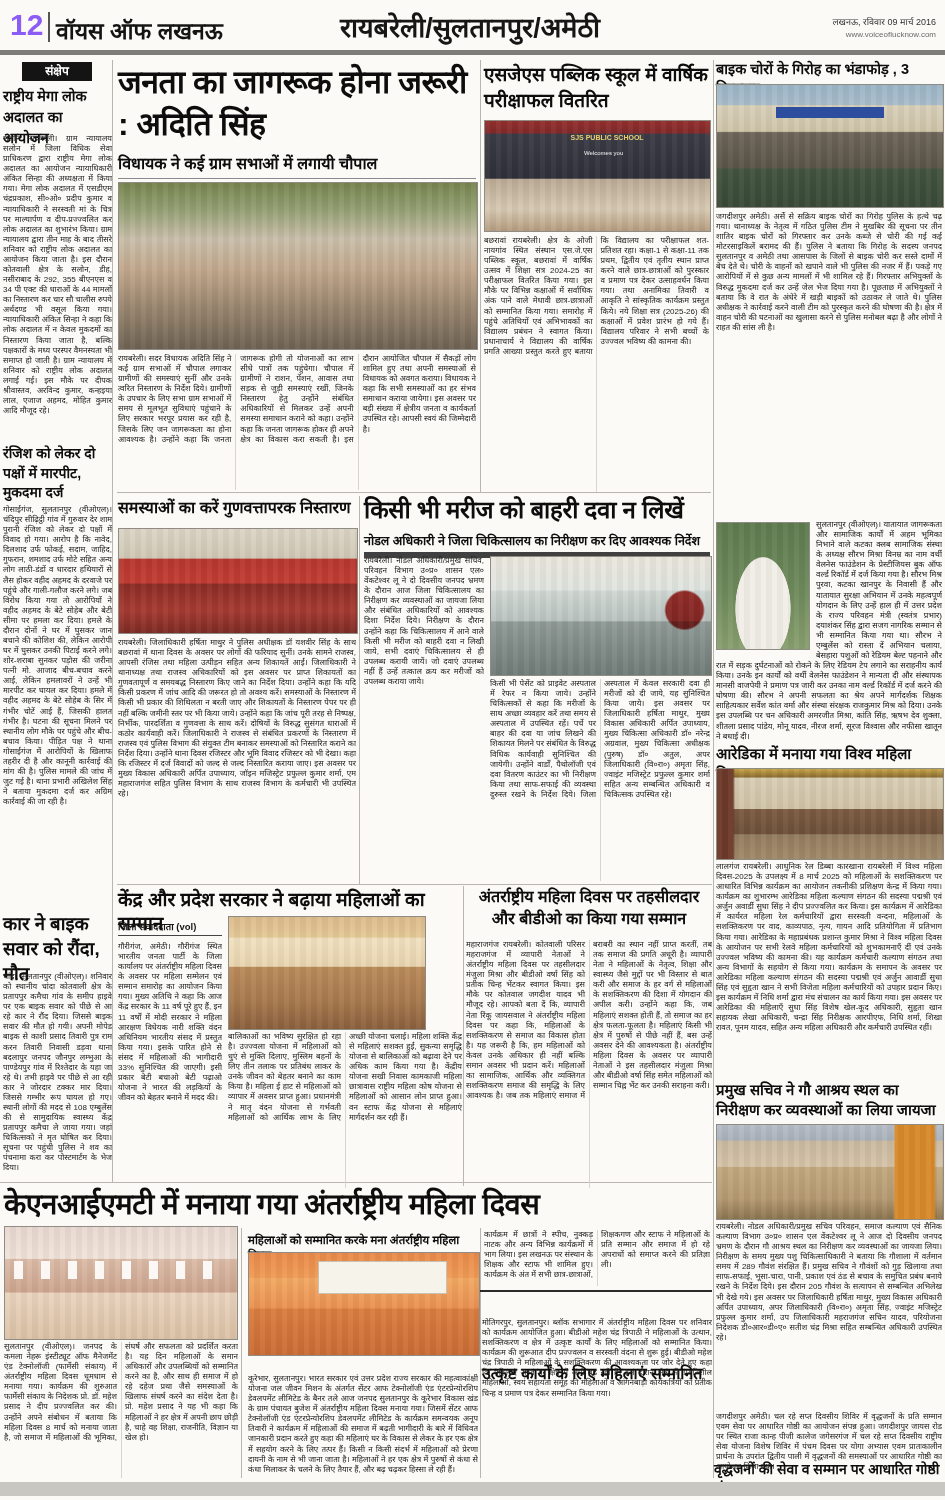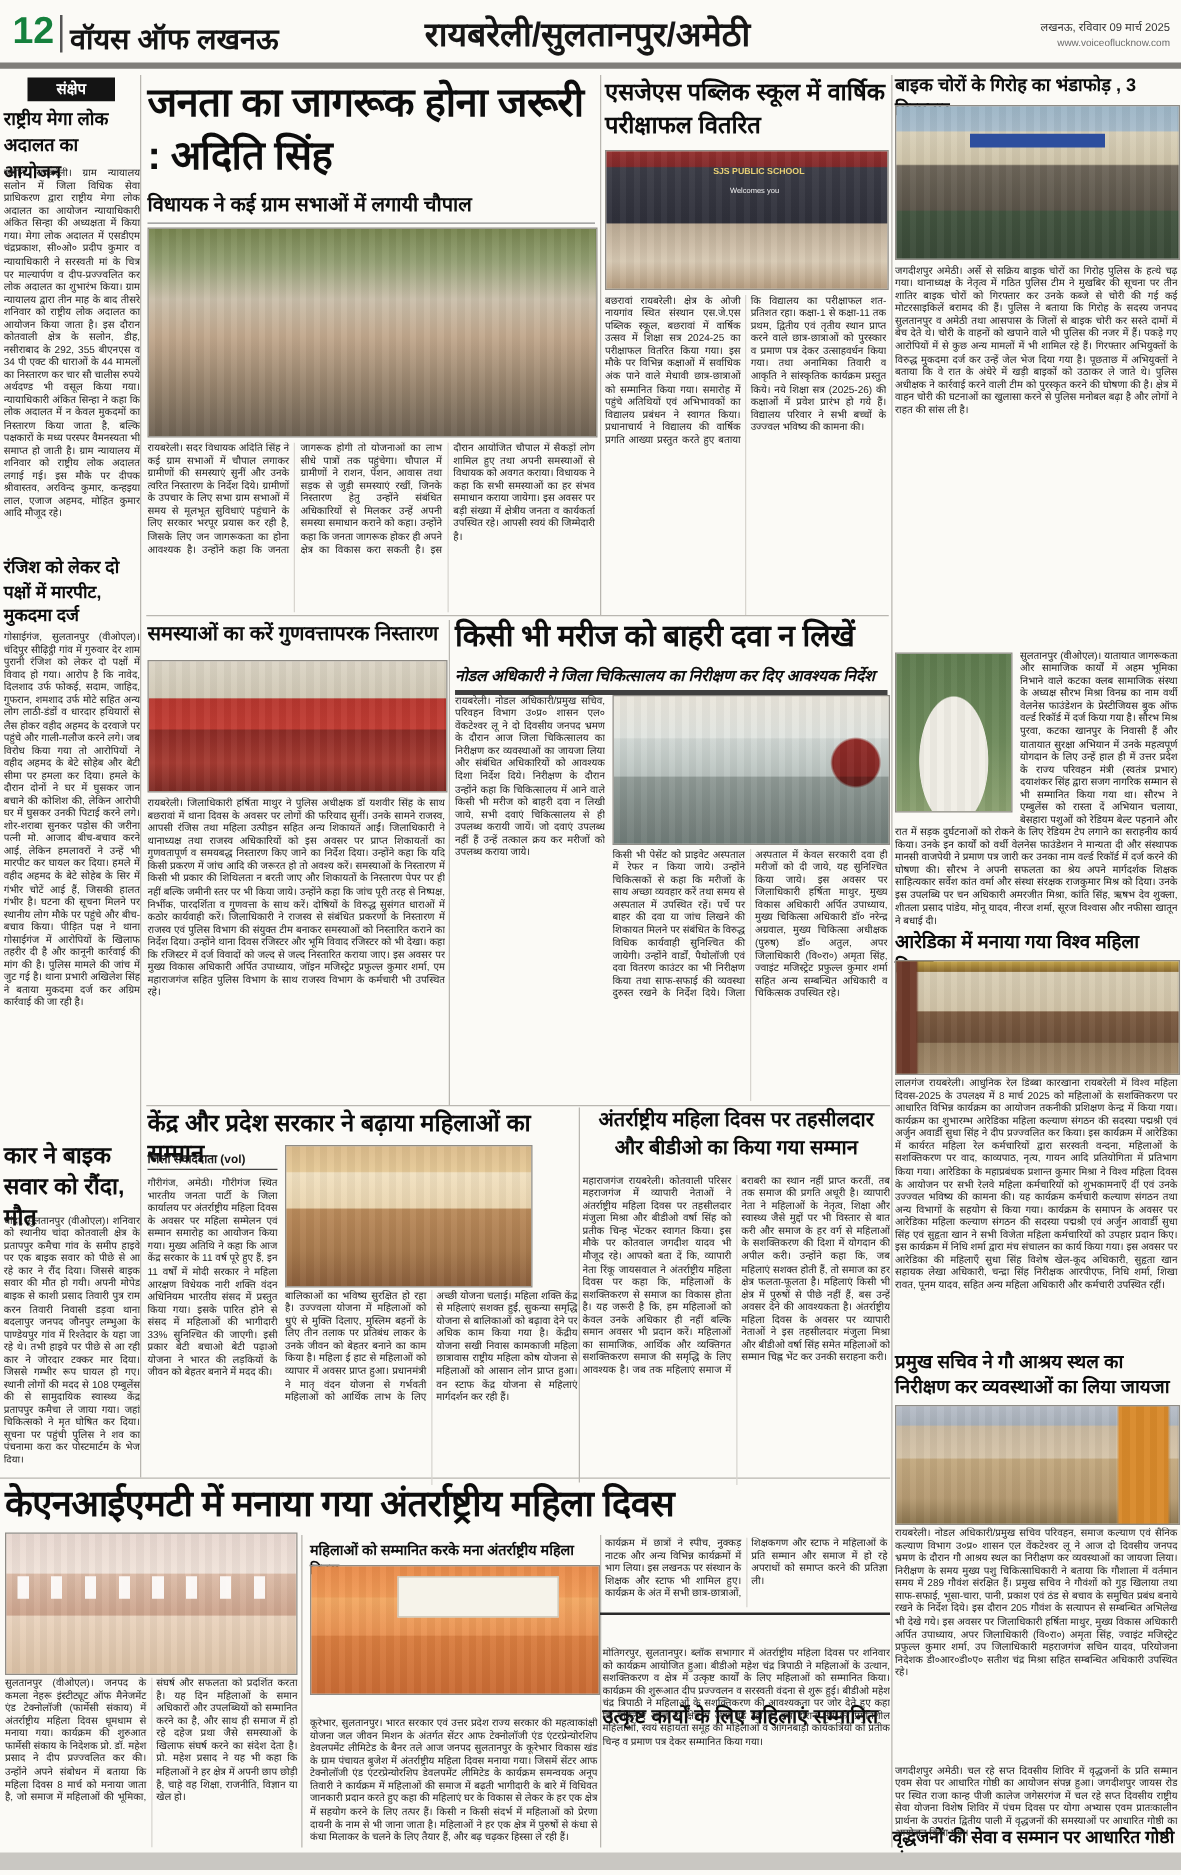--- a/index.html
+++ b/index.html
@@ -10,21 +10,21 @@
   .body-txt{font-size:8px;line-height:1.26;text-align:justify;overflow:hidden;word-break:break-word;color:#222;}
   .cols2{column-count:2;column-gap:8px;column-rule:1px solid #d8d5cf;}
   .cols3{column-count:3;column-gap:9px;column-rule:1px solid #d8d5cf;}
   .vline{position:absolute;width:1px;background:#b9b6b0;}
   .hline{position:absolute;height:1px;background:#b9b6b0;}
   .ph{position:absolute;overflow:hidden;border:1px solid #8f8c86;}
   .ph::after{content:"";position:absolute;inset:0;
      background:repeating-linear-gradient(90deg,rgba(255,255,255,.10) 0 5px,rgba(0,0,0,.10) 5px 11px);
      opacity:.35;}
   
-  #hdr-num{left:10px;top:8px;font-size:30px;font-weight:bold;color:#15803d;}
+  #hdr-num{left:10px;top:8px;font-size:30px;font-weight:bold;color:#8b5cf6;}
   #hdr-bar{left:48px;top:12px;width:2px;height:30px;background:#555;}
   #hdr-paper{left:56px;top:14px;font-size:23px;font-weight:bold;color:#141414;}
   #hdr-center{left:250px;top:8px;width:440px;text-align:center;font-size:27px;font-weight:bold;}
   #hdr-right{left:780px;top:16px;width:156px;text-align:right;font-size:9px;color:#333;line-height:1.4;}
   #hdr-right .site{color:#6a6a6a;font-size:8px;}
   #hdr-rule{left:0;top:50px;width:945px;height:5px;background:#7f7d79;}
   
   #sankshep-box{left:22px;top:62px;width:70px;height:19px;background:#141414;color:#fff;
      font-size:12px;font-weight:bold;text-align:center;line-height:19px;}
   #b1-head{left:3px;top:86px;width:108px;font-size:14.5px;line-height:1.45;}
@@ -52,21 +52,21 @@
      background:linear-gradient(180deg,#9cb5c6 0%,#a9bdcb 16%,#d9d0b9 17%,#cec4a9 38%,#6e665a 39%,#5a5449 68%,#42543f 69%,#3a4a38 100%);}
   .bike-sign{position:absolute;top:18%;left:26%;width:48%;height:9%;background:#2d4e9e;z-index:2;}
   #bike-body{left:716px;top:212px;width:226px;height:252px;}
   
   #sam-head{left:118px;top:498px;width:240px;font-size:16px;line-height:1.3;}
   #sam-photo{left:118px;top:528px;width:238px;height:104px;
      background:linear-gradient(180deg,#dcd5c6 0%,#d0c8b5 28%,#b7372f 29%,#c23d34 52%,#8c2c26 53%,#a63b32 78%,#7d2b24 100%);}
   #sam-body{left:118px;top:638px;width:238px;height:246px;}
   
   #marij-head{left:364px;top:496px;width:346px;font-size:24px;line-height:1.2;letter-spacing:-.3px;}
-  #marij-sub{left:364px;top:532px;width:346px;font-size:12.5px;border-bottom:4px solid #404040;padding-bottom:3px;font-style:italic;}
+  #marij-sub{left:364px;top:532px;width:346px;font-size:12.5px;border-bottom:6px solid #404040;padding-bottom:3px;}
   #marij-left{left:364px;top:556px;width:120px;height:326px;}
   #marij-photo{left:490px;top:556px;width:220px;height:118px;
      background:linear-gradient(180deg,#eae6dc 0%,#e0e4e0 28%,#d0d7d3 29%,#bac3c0 54%,#909a96 55%,#707c78 100%),
      radial-gradient(circle at 88% 45%,#b23330 0 9%,transparent 10%);background-blend-mode:multiply;}
   #marij-more{left:490px;top:679px;width:220px;height:202px;}
   
   #sau-head{left:716px;top:470px;width:227px;font-size:15px;line-height:1.4;}
   #sau-wrap{left:716px;top:520px;width:226px;height:222px;font-size:8px;line-height:1.26;text-align:justify;overflow:hidden;}
   #sau-photo{float:left;width:92px;height:126px;margin:2px 6px 2px 0;border:1px solid #8f8c86;
      background:radial-gradient(ellipse at 50% 68%,#f1eee6 0 42%,rgba(0,0,0,0) 43%),
@@ -118,21 +118,21 @@
 <body>
 
 <div id="page">
 
   <div>
     <div class="abs" id="hdr-num">12</div>
     <div class="abs" id="hdr-bar"></div>
     <div class="abs" id="hdr-paper">वॉयस ऑफ लखनऊ</div>
     <div class="abs" id="hdr-center">रायबरेली/सुलतानपुर/अमेठी</div>
     <div class="abs" id="hdr-right">
-      <div>लखनऊ, रविवार 09 मार्च 2025</div>
+      <div>लखनऊ, रविवार 09 मार्च 2016</div>
       <div class="site">www.voiceoflucknow.com</div>
     </div>
     <div class="abs" id="hdr-rule"></div>
   </div>
 
   <div class="vline" style="left:112px;top:60px;height:1122px;"></div>
   <div class="vline" style="left:480px;top:60px;height:432px;"></div>
   <div class="vline" style="left:713px;top:60px;height:1418px;"></div>
   <div class="vline" style="left:359px;top:496px;height:388px;"></div>
   <div class="vline" style="left:463px;top:886px;height:300px;"></div>

